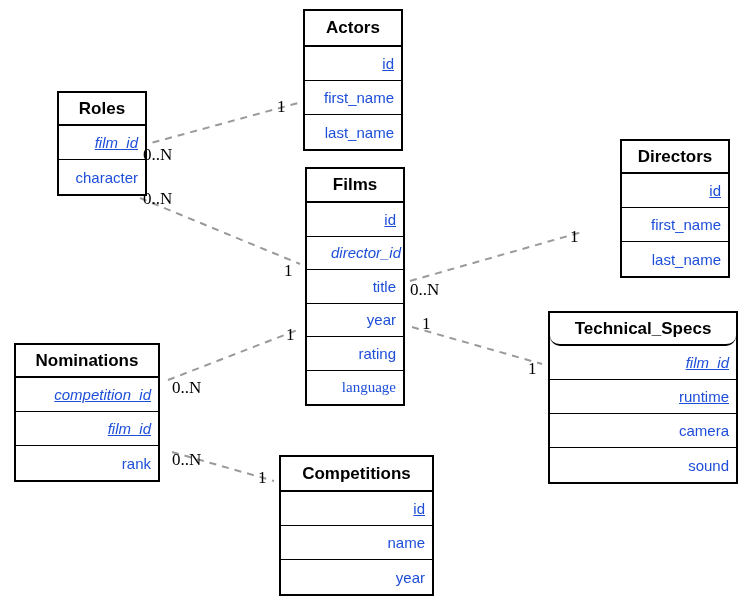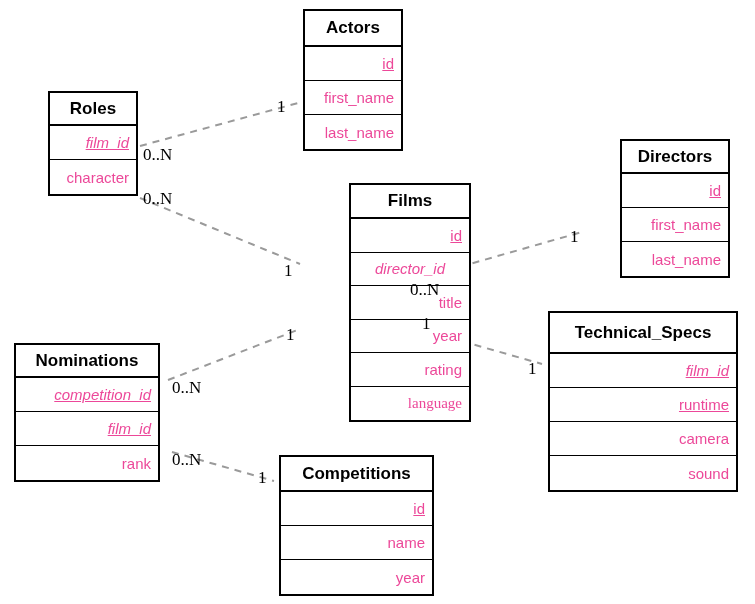--- a/index.html
+++ b/index.html
@@ -26,21 +26,21 @@
     font-weight:bold;
     font-size:17px;
     color:#000;
     border-bottom:2px solid #000;
     display:flex;align-items:center;justify-content:center;
     background:#fff;
   }
   .entity .erow{
     box-sizing:border-box;
     font-size:15px;
-    color:#ec4899;
+    color:#1d4ed8;
     border-bottom:1px solid #000;
     display:flex;align-items:center;
     padding:0 7px;
     background:#fff;
   }
   .entity .erow:last-child{border-bottom:none;}
   .erow .attr{display:inline-block;white-space:nowrap;}
   .erow.right{justify-content:flex-end;}
   .erow.left{justify-content:flex-start;}
   .attr.pk{text-decoration:underline;}
@@ -73,42 +73,42 @@
       <div class="erow right" style="height: 34px;">
         <span class="attr pk">id</span>
       </div>
       <div class="erow right" style="height: 34px;">
         <span class="attr plain">first_name</span>
       </div>
       <div class="erow right" style="height: 34px;">
         <span class="attr plain">last_name</span>
       </div>
     </div>
-    <div class="entity" style="left: 48px; top: 91px; width: 90px;">
+    <div class="entity" style="left: 57px; top: 91px; width: 90px;">
       <div class="ehead" style="height: 33px;">Roles</div>
       <div class="erow right" style="height: 34px;">
         <span class="attr pkfk">film_id</span>
       </div>
       <div class="erow right" style="height: 34px;">
         <span class="attr plain">character</span>
       </div>
     </div>
     <div class="entity" style="left: 620px; top: 139px; width: 110px;">
       <div class="ehead" style="height: 33px;">Directors</div>
       <div class="erow right" style="height: 34px;">
         <span class="attr pk">id</span>
       </div>
       <div class="erow right" style="height: 34px;">
         <span class="attr plain">first_name</span>
       </div>
       <div class="erow right" style="height: 34px;">
         <span class="attr plain">last_name</span>
       </div>
     </div>
-    <div class="entity" style="left: 305px; top: 183px; width: 122px; margin-left: 44px;">
+    <div class="entity" style="left: 305px; top: 167px; width: 100px;">
       <div class="ehead" style="height: 34px;">Films</div>
       <div class="erow right" style="height: 33.5px;">
         <span class="attr pk">id</span>
       </div>
       <div class="erow left" style="height: 33.5px; padding-left: 24px;">
         <span class="attr fk">director_id</span>
       </div>
       <div class="erow right" style="height: 33.5px;">
         <span class="attr plain">title</span>
       </div>
@@ -116,21 +116,21 @@
         <span class="attr plain">year</span>
       </div>
       <div class="erow right" style="height: 33.5px;">
         <span class="attr plain">rating</span>
       </div>
       <div class="erow right" style="height: 33.5px; font-family: Liberation Serif, serif;">
         <span class="attr plain">language</span>
       </div>
     </div>
     <div class="entity" style="left: 548px; top: 311px; width: 190px;">
-      <div class="ehead" style="height: 41px;">Technical_Specs</div>
+      <div class="ehead" style="height: 33px; border-radius: 10px;">Technical_Specs</div>
       <div class="erow right" style="height: 34px;">
         <span class="attr pkfk">film_id</span>
       </div>
       <div class="erow right" style="height: 34px; text-decoration: underline;">
         <span class="attr plain">runtime</span>
       </div>
       <div class="erow right" style="height: 34px;">
         <span class="attr plain">camera</span>
       </div>
       <div class="erow right" style="height: 34px;">

